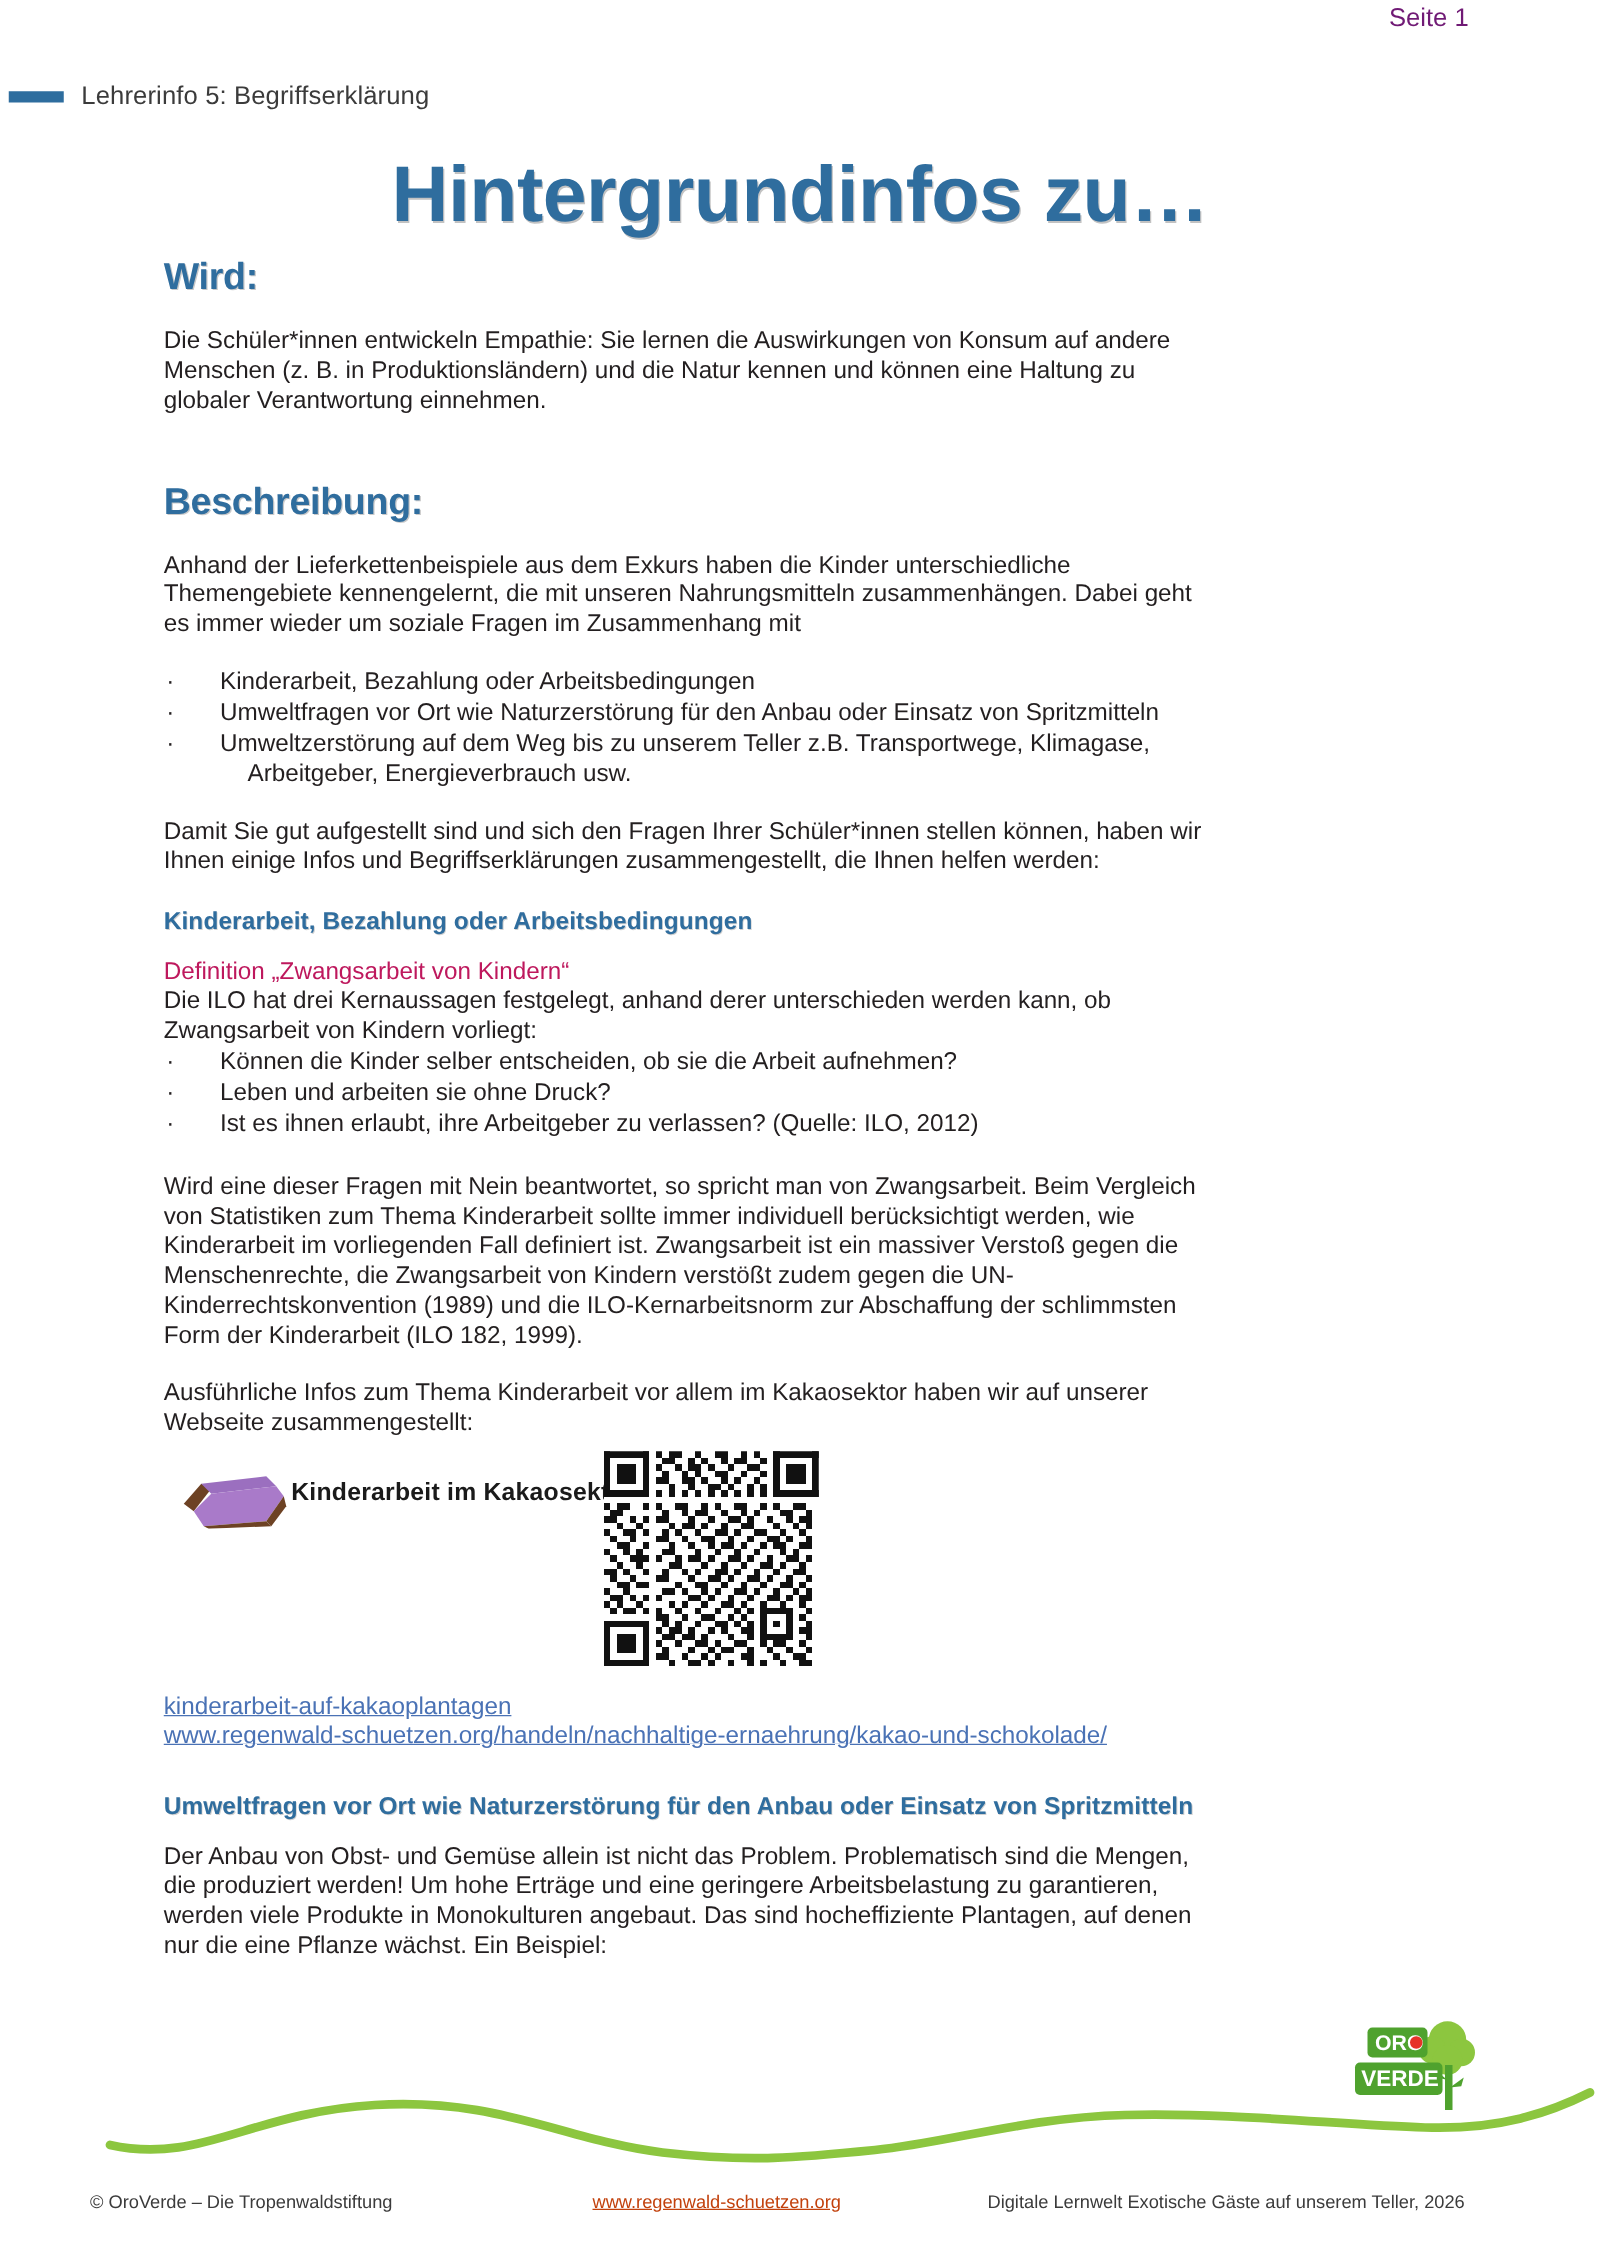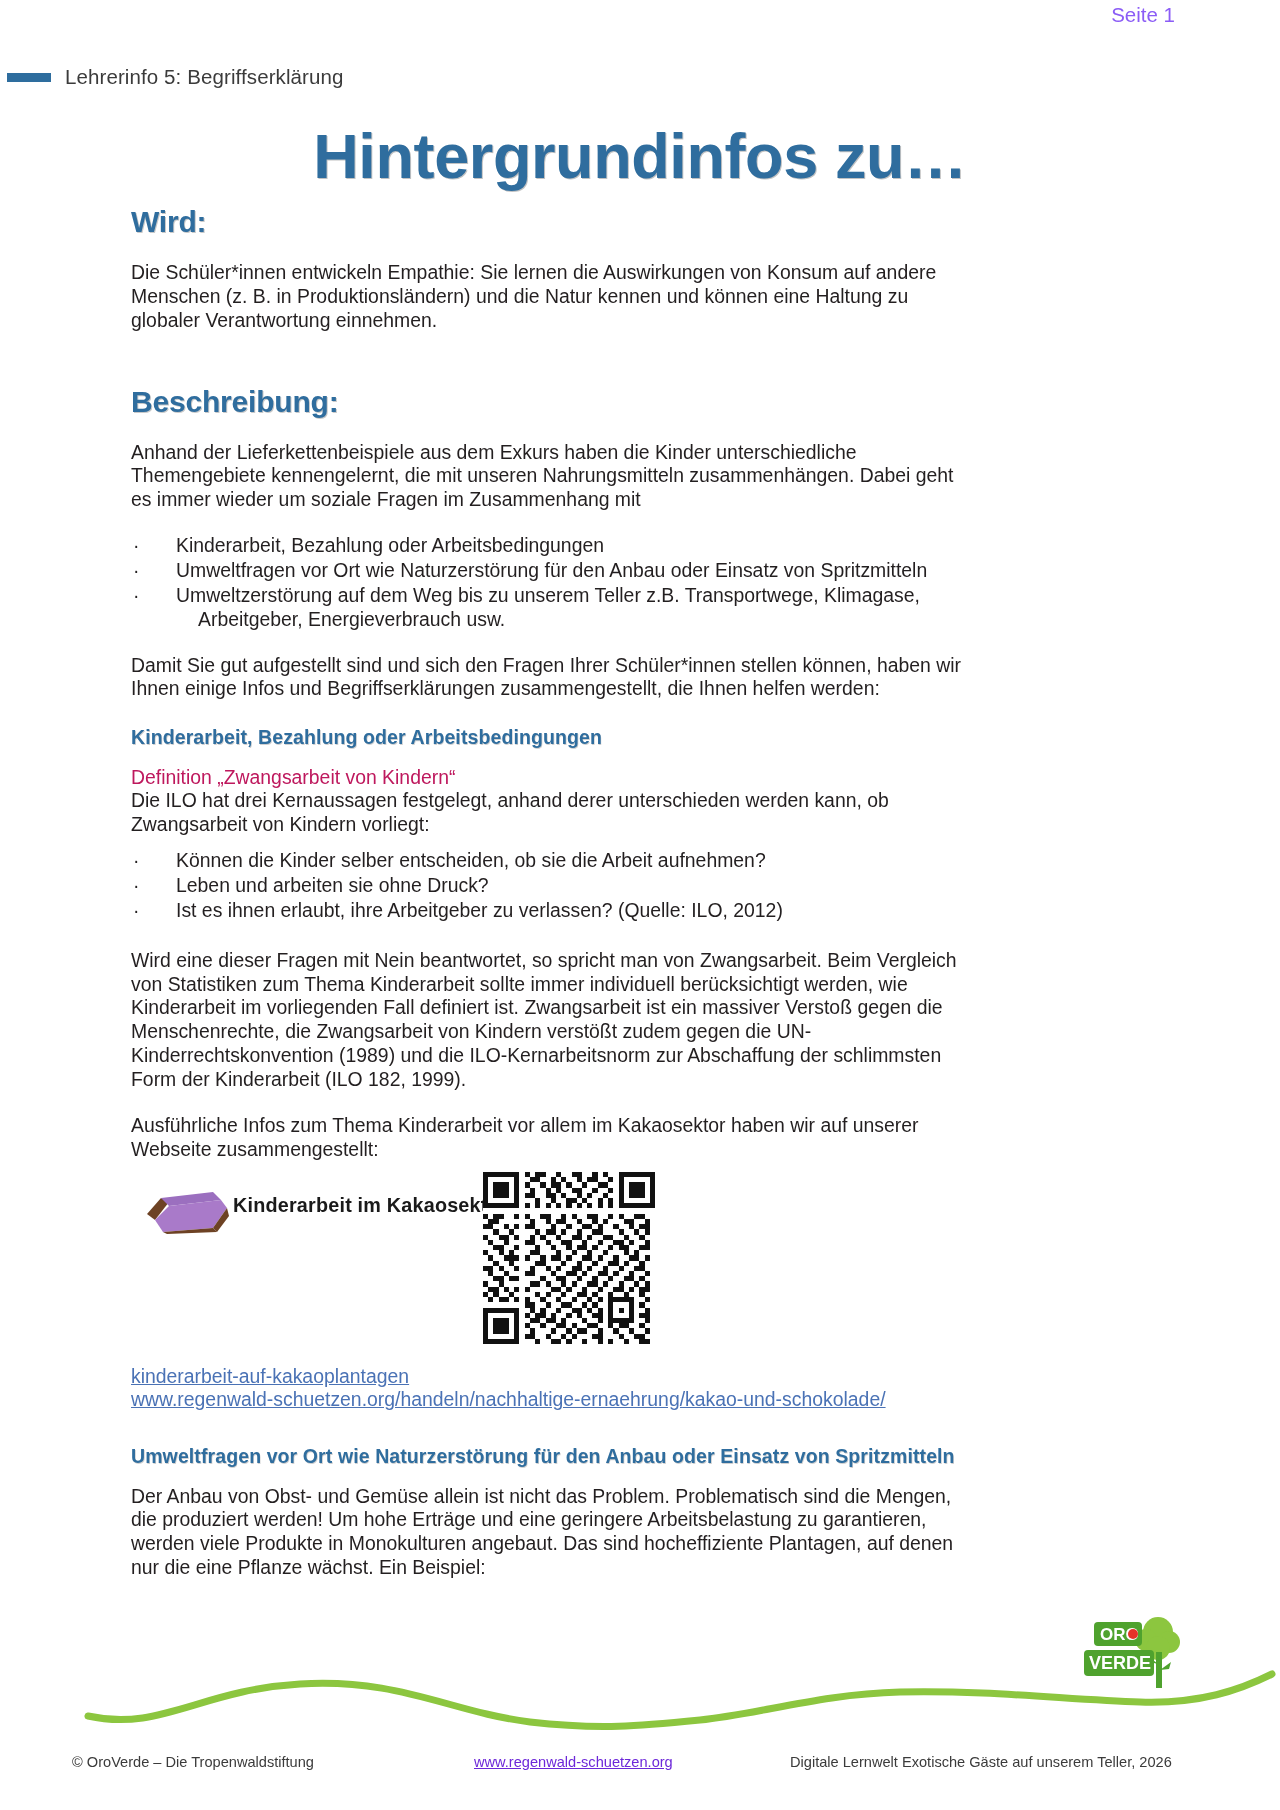--- a/index.html
+++ b/index.html
@@ -44,21 +44,21 @@
     font-size: 20.5px;
     color: #3b3b3b;
     letter-spacing: 0.1px;
     white-space: nowrap;
   }
   .header-page {
     position: absolute;
     right: 105px;
     top: 3px;
     font-size: 20.5px;
-    color: #8b5cf6;
+    color: #701a75;
     white-space: nowrap;
   }
 
   
   .doc-title {
     position: absolute;
     top: 120px;
     left: 0;
     width: 1280px;
     text-align: center;
@@ -98,21 +98,21 @@
     line-height: 1.45;
     text-shadow: 0.7px 0.7px 0 rgba(120,120,120,0.35);
   }
 
   p.body {
     font-size: 19.4px;
     line-height: 1.23;
     margin: 0 0 22px 0;
     color: #231f20;
   }
-  p.body.tight { margin-bottom: 12px; }
+  p.body.tight { margin-bottom: 1px; }
 
   p.defhead {
     font-size: 19.4px;
     font-weight: normal;
     margin: 0;
     line-height: 1.23;
     color: #be185d;
   }
 
   ul.bullets {
@@ -211,21 +211,21 @@
   .footer .f-left {
     position: absolute;
     left: 72px;
     top: 0;
     white-space: nowrap;
   }
   .footer .f-mid {
     position: absolute;
     left: 474px;
     top: 0;
-    color: #6d28d9;
+    color: #c2410c;
     text-decoration: underline;
     white-space: nowrap;
   }
   .footer .f-right {
     position: absolute;
     left: 790px;
     top: 0;
     white-space: nowrap;
   }
 </style>

